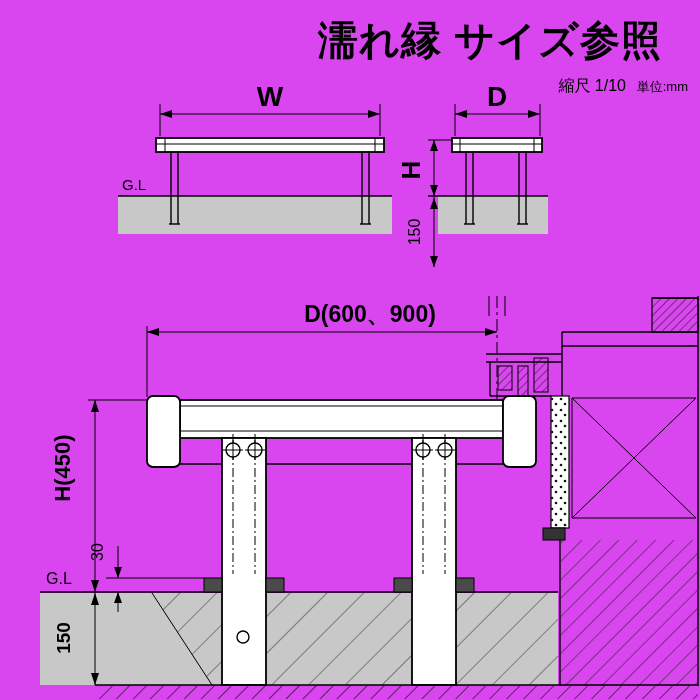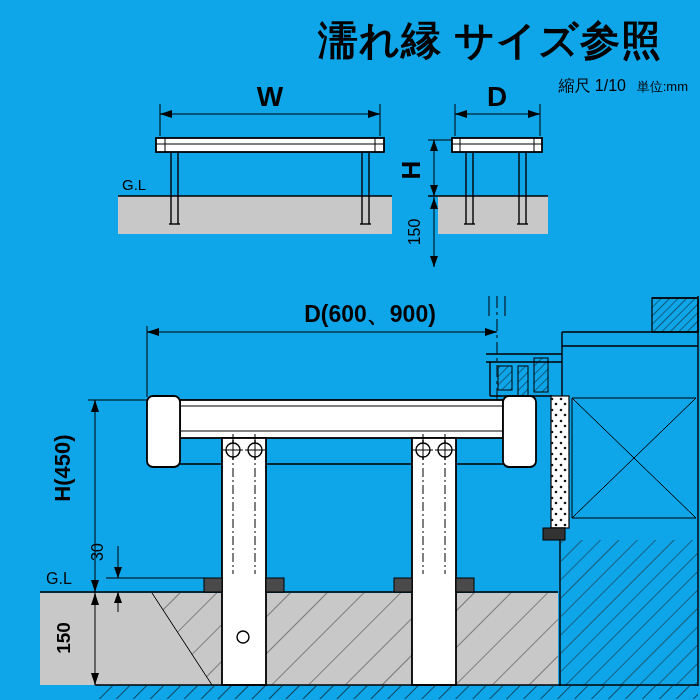--- a/index.html
+++ b/index.html
@@ -1,16 +1,16 @@
 <!DOCTYPE html>
 <html><head>
 <meta charset="utf-8">
 <style>
   html,body{margin:0;padding:0;background:#ffffff;width:700px;height:700px;overflow:hidden;}
-  .canvas{position:relative;width:700px;height:700px;background:#0ea5e9;}
+  .canvas{position:relative;width:700px;height:700px;background:#d946ef;}
   svg{display:block;}
   svg text{font-family:"Liberation Sans","DejaVu Sans",sans-serif;fill:#000;}
   .outline{fill:#ffffff;stroke:#000;stroke-width:1.8;}
   .thin{stroke:#000;stroke-width:1;fill:none;}
   .med{stroke:#000;stroke-width:1.4;fill:none;}
   .dim{stroke:#000;stroke-width:1;fill:none;}
   .arrow{fill:#000;stroke:none;}
   .dashdot{stroke:#000;stroke-width:1;fill:none;stroke-dasharray:12 4 3 4;}
   .boltdash{stroke:#000;stroke-width:1;fill:none;stroke-dasharray:9 3 2 3;}
 </style>

